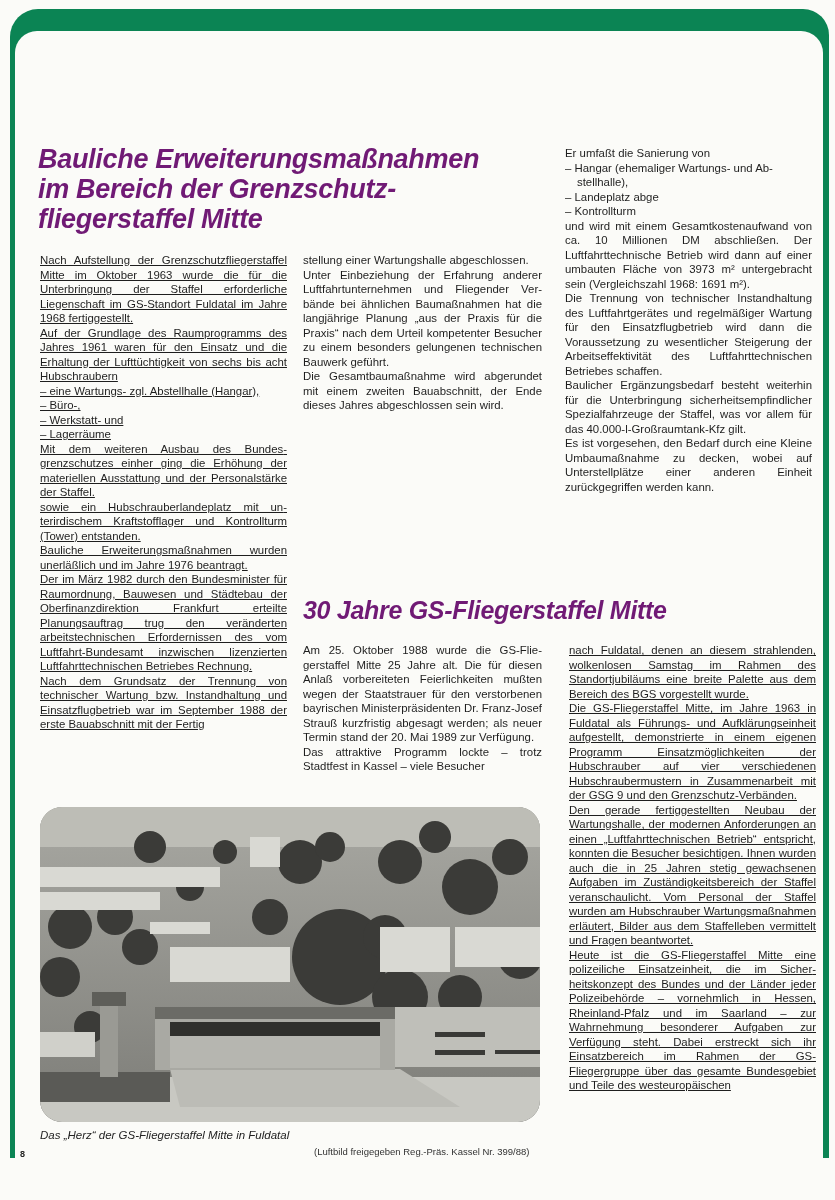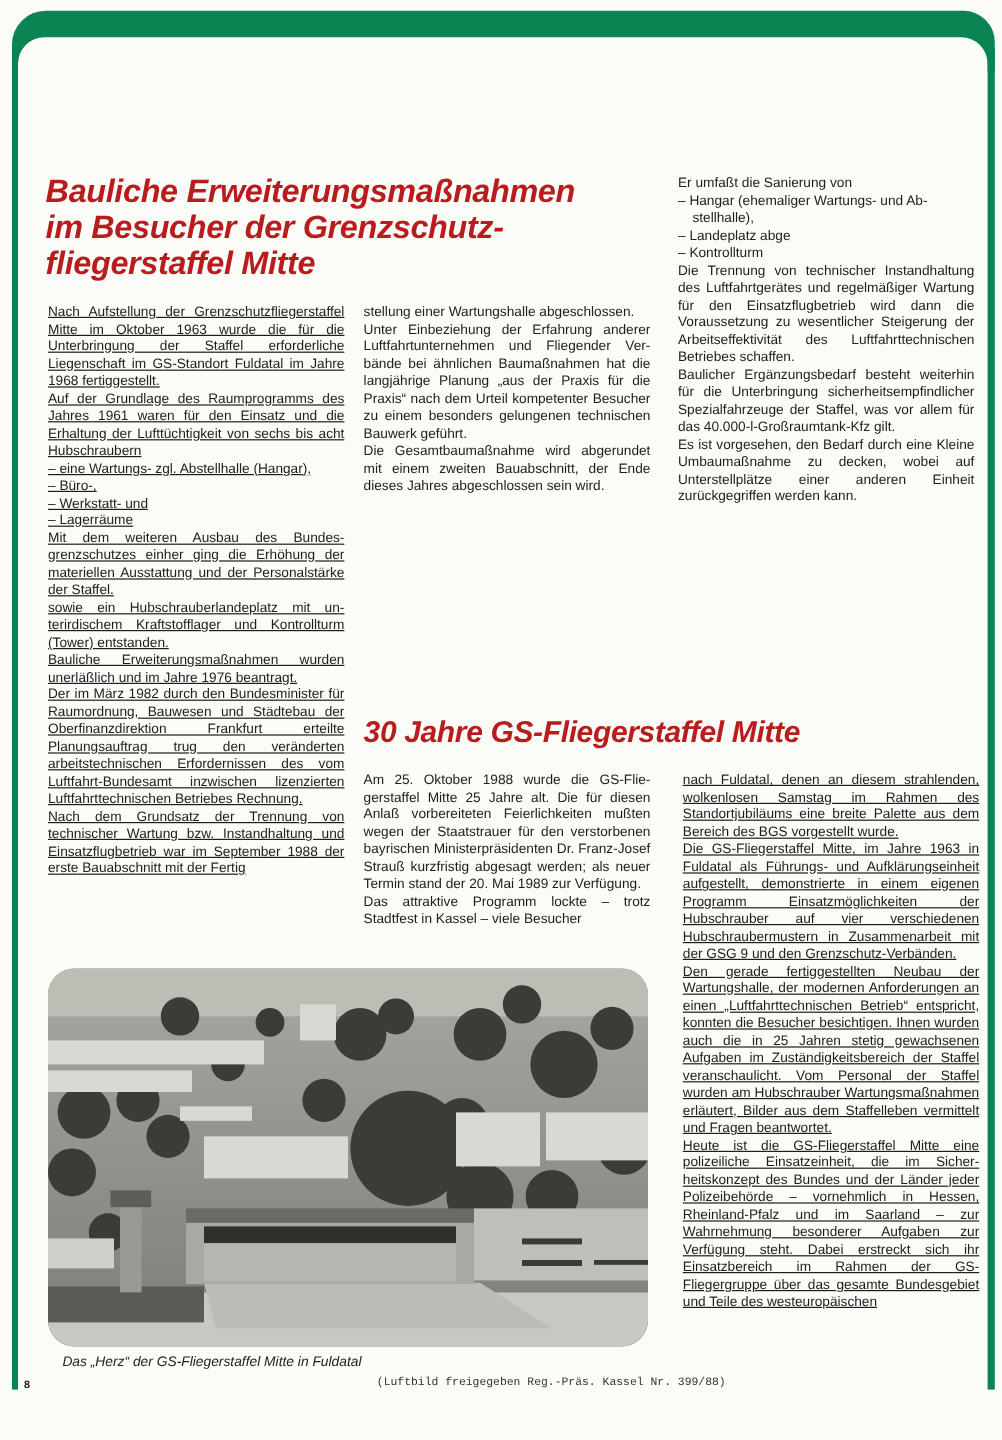--- a/index.html
+++ b/index.html
@@ -20,60 +20,60 @@
     }
     .frame-left {
       position: absolute; left: 10px; top: 40px; width: 5px; height: 1118px; background: #0b8454;
     }
     .frame-right {
       position: absolute; left: 823px; top: 40px; width: 6px; height: 1118px; background: #0b8454;
     }
     .headline {
       position: absolute; margin: 0;
       font-family: "Liberation Sans", sans-serif; font-weight: 900; font-style: italic;
-      color: #b91c1c; letter-spacing: -0.3px;
+      color: #701a75; letter-spacing: -0.3px;
     }
     .h1 { left: 38px; top: 144px; width: 520px; font-size: 27px; line-height: 30px; }
     .h2 { left: 303px; top: 595px; width: 520px; font-size: 25px; line-height: 30px; }
     .col {
       position: absolute; font-size: 11.4px; line-height: 14.5px; text-align: justify;
       hyphens: manual;
     }
     .col p { margin: 0; }
     .col .li { padding-left: 12px; text-indent: -12px; text-align: left; }
     .c1 { left: 40px; top: 253px; width: 247px; text-decoration: underline; }
     .c2 { left: 303px; top: 253px; width: 239px; }
     .c3 { left: 565px; top: 146px; width: 247px; }
     .c4 { left: 303px; top: 643px; width: 239px; }
     .c5 { left: 569px; top: 643px; width: 247px; text-decoration: underline; }
     .photo {
       position: absolute; left: 40px; top: 807px; width: 500px; height: 315px;
       border-radius: 22px; overflow: hidden; background: #9a9a96;
     }
     .caption {
-      position: absolute; left: 40px; top: 1129px; font-size: 11.5px; font-style: italic; color: #222; margin-left: 12px;
+      position: absolute; left: 40px; top: 1129px; font-size: 11.5px; font-style: italic; color: #222;
     }
     .credit {
-      position: absolute; left: 314px; top: 1146px; font-size: 9.5px; color: #333; font-family: Liberation Mono, monospace;
+      position: absolute; left: 314px; top: 1146px; font-size: 9.5px; color: #333;
     }
     .pagenum {
       position: absolute; left: 20px; top: 1149px; font-size: 9px; font-weight: bold; color: #222;
     }
   </style>
 </head>
 <body>
 
 <div class="frame-top"></div>
 <div class="frame-inner"></div>
 <div class="frame-left"></div>
 <div class="frame-right"></div>
 
 <h1 class="headline h1">
   <span>Bauliche Erweiterungsmaßnahmen</span><br>
-  <span>im Besucher der Grenzschutz-</span><br>
+  <span>im Bereich der Grenzschutz-</span><br>
   <span>fliegerstaffel Mitte</span>
 </h1>
 
 <div class="col c1">
   <p>Nach Aufstellung der Grenzschutzflieger­staffel Mitte im Oktober 1963 wurde die für die Unterbringung der Staffel erforderliche Liegenschaft im GS-Standort Fuldatal im Jahre 1968 fertiggestellt.</p>
   <p>Auf der Grundlage des Raumprogramms des Jahres 1961 waren für den Einsatz und die Erhaltung der Lufttüchtigkeit von sechs bis acht Hubschraubern</p>
   <p class="li">– eine Wartungs- zgl. Abstellhalle (Hangar),</p>
   <p class="li">– Büro-,</p>
   <p class="li">– Werkstatt- und</p>
   <p class="li">– Lagerräume</p>
@@ -88,20 +88,21 @@
   <p>stellung einer Wartungshalle abge­schlossen.</p>
   <p>Unter Einbeziehung der Erfahrung anderer Luftfahrtunternehmen und Fliegender Ver­bände bei ähnlichen Baumaßnahmen hat die langjährige Planung „aus der Praxis für die Praxis“ nach dem Urteil kompetenter Besucher zu einem besonders gelunge­nen technischen Bauwerk geführt.</p>
   <p>Die Gesamtbaumaßnahme wird abgerun­det mit einem zweiten Bauabschnitt, der Ende dieses Jahres abgeschlossen sein wird.</p>
 </div>
 
 <div class="col c3">
   <p>Er umfaßt die Sanierung von</p>
   <p class="li">– Hangar (ehemaliger Wartungs- und Ab­stellhalle),</p>
   <p class="li">– Landeplatz abge</p>
   <p class="li">– Kontrollturm</p>
+  <p>und wird mit einem Gesamtkostenaufwand von ca. 10 Millionen DM abschließen. Der Luftfahrttechnische Betrieb wird dann auf einer umbauten Fläche von 3973 m² untergebracht sein (Vergleichszahl 1968: 1691 m²).</p>
   <p>Die Trennung von technischer Instand­haltung des Luftfahrtgerätes und regel­mäßiger Wartung für den Einsatzflugbe­trieb wird dann die Voraussetzung zu wesentlicher Steigerung der Arbeitseffekti­vität des Luftfahrttechnischen Betriebes schaffen.</p>
   <p>Baulicher Ergänzungsbedarf besteht wei­terhin für die Unterbringung sicherheits­empfindlicher Spezialfahrzeuge der Staf­fel, was vor allem für das 40.000-l-Groß­raumtank-Kfz gilt.</p>
   <p>Es ist vorgesehen, den Bedarf durch eine Kleine Umbaumaßnahme zu decken, wo­bei auf Unterstellplätze einer anderen Ein­heit zurückgegriffen werden kann.</p>
 </div>
 
 <h2 class="headline h2">30 Jahre GS-Fliegerstaffel Mitte</h2>
 
 <div class="col c4">
   <p>Am 25. Oktober 1988 wurde die GS-Flie­gerstaffel Mitte 25 Jahre alt. Die für diesen Anlaß vorbereiteten Feierlichkeiten muß­ten wegen der Staatstrauer für den verstor­benen bayrischen Ministerpräsidenten Dr. Franz-Josef Strauß kurzfristig abge­sagt werden; als neuer Termin stand der 20. Mai 1989 zur Verfügung.</p>
   <p>Das attraktive Programm lockte – trotz Stadtfest in Kassel – viele Besucher</p>

